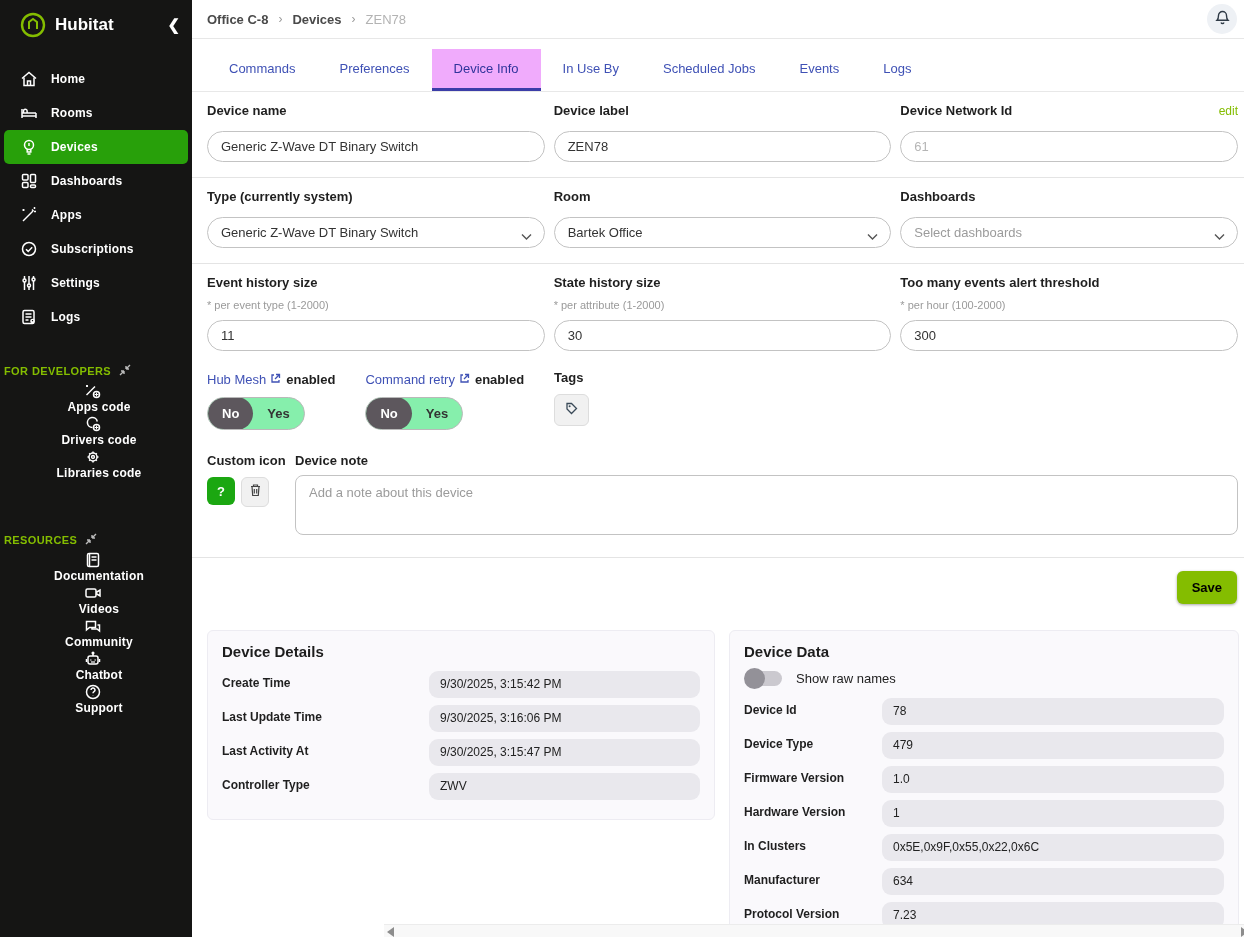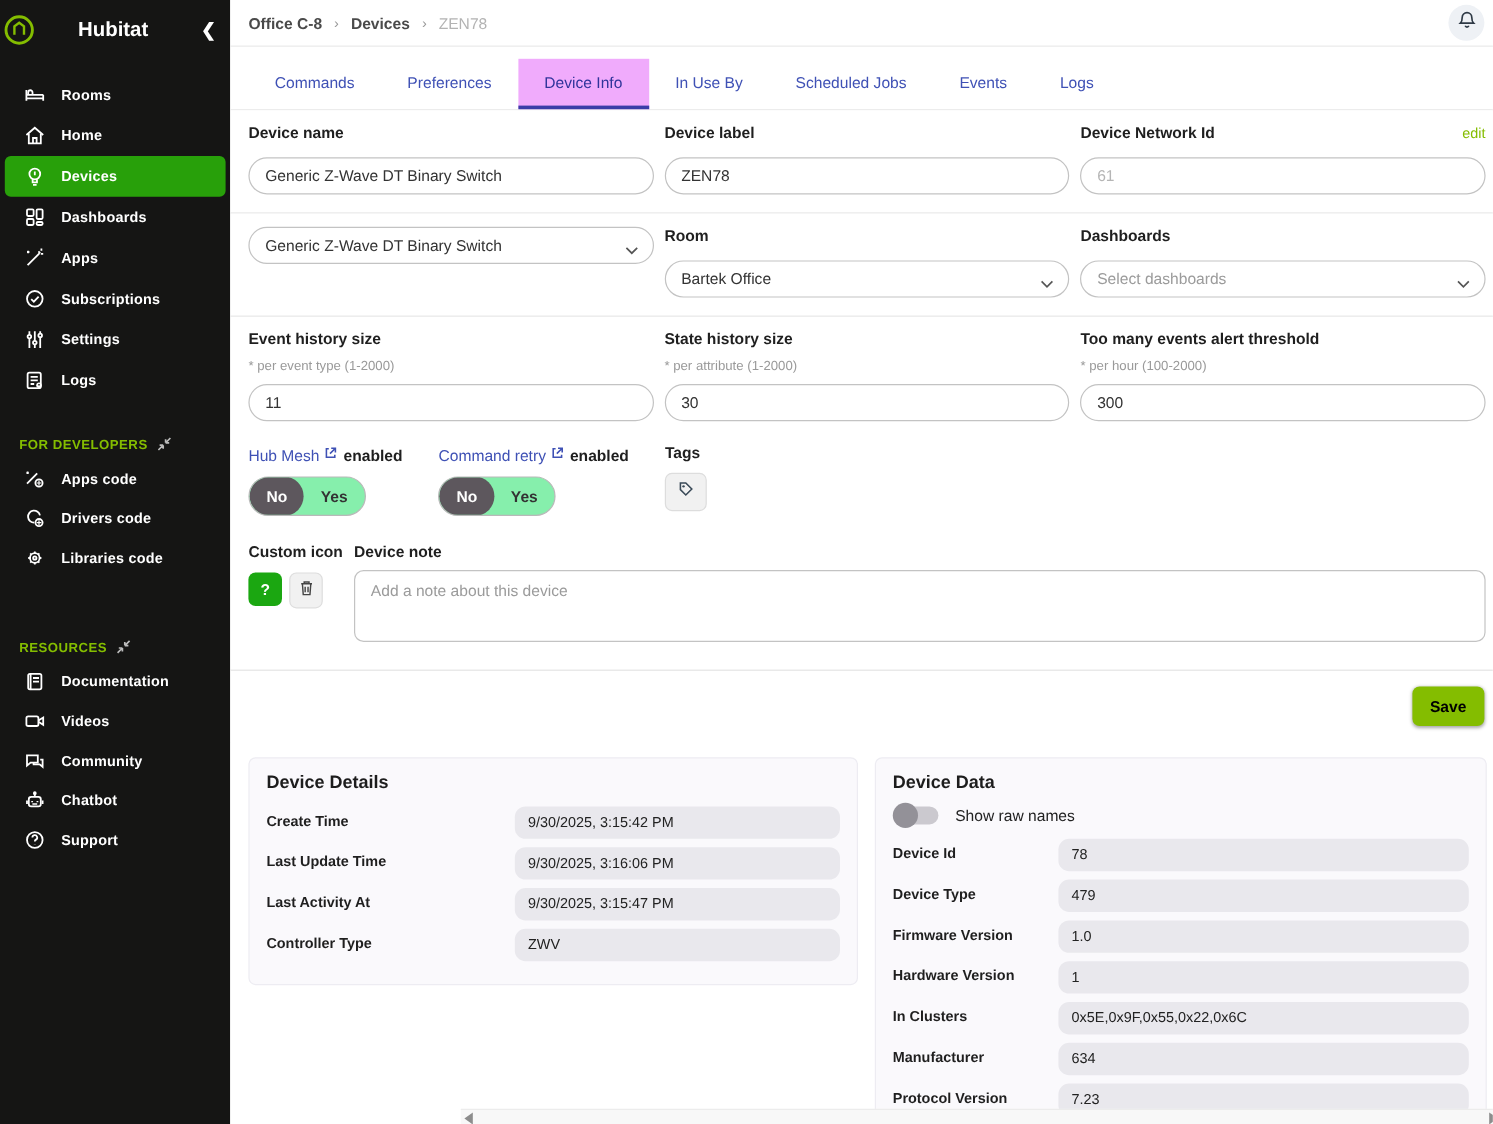--- a/index.html
+++ b/index.html
@@ -2,34 +2,34 @@
 <html><head>
 <meta charset="utf-8">
 <style>
   * { margin:0; padding:0; box-sizing:border-box; }
   html,body { width:1244px; height:937px; overflow:hidden; background:#fff;
     font-family:"Liberation Sans", sans-serif; color:#222; }
   .app { display:flex; width:1244px; height:937px; position:relative; }
 
   
   .sidebar { width:192px; min-width:192px; height:100%; background:#151514; color:#fff; padding-top:8px; }
-  .brand-row { display:flex; align-items:center; padding:4px 10px 10px 3px;gap:27px; }
+  .brand-row { display:flex; align-items:center; padding:4px 10px 10px 20px; }
   .brand-logo { width:26px; height:26px; margin-right:9px; }
   .brand-name { font-size:17px; font-weight:bold; color:#fff; flex:1; }
   .collapse-chevron { color:#fff; font-size:15px; font-weight:bold; padding-right:2px; cursor:pointer; }
   .nav { margin-top:14px; }
   .nav-item { display:flex; align-items:center; height:34px; padding:0 10px 0 16px; margin:0 4px; border-radius:5px; cursor:pointer; }
   .nav-item .icn { width:18px; height:18px; margin-right:13px; color:#fff; flex:none; display:flex; align-items:center; }
   .nav-item .lbl { font-size:12px; font-weight:bold; color:#fff; letter-spacing:.2px; }
   .nav-item.active { background:#28a00a; }
   .side-section { margin-top:26px; }
-  .side-sec-head { display:flex; align-items:center; padding:0 16px; height:22px; cursor:pointer; }
+  .side-sec-head { display:flex; align-items:center; padding:0 4px; height:22px; cursor:pointer; }
   .side-sec-title { color:#84bd00; font-size:11px; font-weight:bold; letter-spacing:.4px; margin-right:8px; }
   .side-sec-collapse { color:#bbb; font-size:10px; }
-  .side-section .nav-item { height:33px; }
+  .side-section .nav-item { height:33px;flex-direction:column; }
   .spacer-lg { height:22px; }
 
   
   .main { flex:1; display:flex; flex-direction:column; background:#fff; position:relative; }
   .topbar { height:39px; display:flex; align-items:center; padding:0 14px 0 15px; border-bottom:1px solid #e7e7e7; background:#fff; }
   .crumbs { display:flex; align-items:center; flex:1; }
   .crumb { font-size:13px; font-weight:bold; color:#4a4a4a; cursor:pointer; }
   .crumb-sep { color:#9a9a9a; margin:0 10px; font-size:12px; }
   .crumb.current { color:#b3b3b3; font-weight:normal; cursor:default; }
   .bell-wrap { width:30px; height:30px; border-radius:50%; background:#eef1f5; display:flex; align-items:center; justify-content:center; cursor:pointer; }
@@ -121,38 +121,38 @@
           </svg>
       </span>
       <span class="brand-name">Hubitat</span>
       <span class="collapse-chevron">❮</span>
     </div>
 
     <div class="nav">
       <div class="nav-item">
         <span class="icn">
             <svg width="18" height="18" viewBox="0 0 18 18" fill="none" stroke="#fff" stroke-width="1.5">
+              <path d="M2 8.5 L9 2.5 L16 8.5"></path>
+              <path d="M4 7.5 V15.5 H14 V7.5"></path>
+              <path d="M7.5 15.5 V11 H10.5 V15.5"></path>
+            </svg>
+          </span>
+        <span class="lbl">Home</span>
+      </div>
+      <div class="nav-item">
+        <span class="icn">
+            <svg width="18" height="18" viewBox="0 0 18 18" fill="none" stroke="#fff" stroke-width="1.5">
               <path d="M2 14 V5"></path>
               <path d="M16 14 V9"></path>
               <path d="M2 9 H16"></path>
               <path d="M3.5 9 V7 a1.8 1.8 0 0 1 3.6 0 V9"></path>
               <path d="M2 12 H16"></path>
             </svg>
           </span>
         <span class="lbl">Rooms</span>
-      </div>
-      <div class="nav-item">
-        <span class="icn">
-            <svg width="18" height="18" viewBox="0 0 18 18" fill="none" stroke="#fff" stroke-width="1.5">
-              <path d="M2 8.5 L9 2.5 L16 8.5"></path>
-              <path d="M4 7.5 V15.5 H14 V7.5"></path>
-              <path d="M7.5 15.5 V11 H10.5 V15.5"></path>
-            </svg>
-          </span>
-        <span class="lbl">Home</span>
       </div>
       <div class="nav-item active">
         <span class="icn">
             <svg width="18" height="18" viewBox="0 0 18 18" fill="none" stroke="#fff" stroke-width="1.5">
               <circle cx="9" cy="7" r="4.5"></circle>
               <path d="M7.2 11.5 V14 H10.8 V11.5"></path>
               <path d="M7.5 16 H10.5"></path>
               <path d="M9 5 v3"></path>
             </svg>
           </span>
@@ -364,20 +364,23 @@
         <div class="f-label-row">
           <span class="f-label">Device Network Id</span>
           <span class="edit-link">edit</span>
         </div>
         <input class="t-input" disabled="" value="61" style="">
       </div>
     </div>
 
     <div class="sec bline grid3">
       <div>
+        <div class="f-label-row">
+            <span class="f-label">Type (currently system)</span>
+          </div>
         <div class="sel">
           <span>Generic Z-Wave DT Binary Switch</span>
           <span class="chev"><svg width="11" height="8" viewBox="0 0 11 8" fill="none" stroke="#555" stroke-width="1.4">
                 <path d="M1 1.5 L5.5 6 L10 1.5"></path>
               </svg></span>
         </div>
       </div>
       <div>
         <div class="f-label-row">
             <span class="f-label">Room</span>

